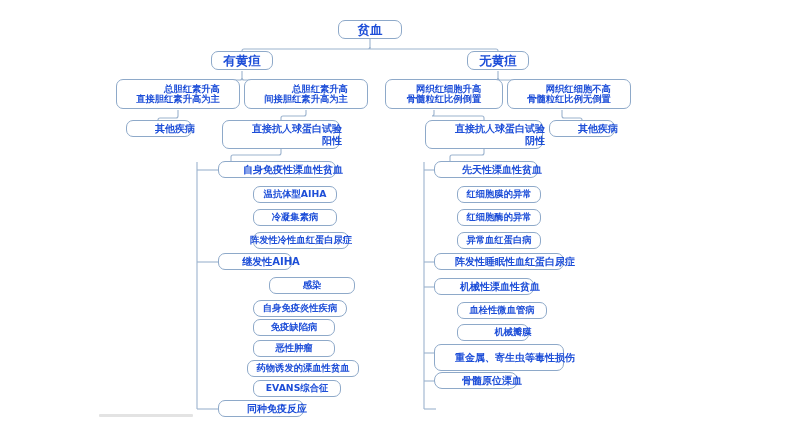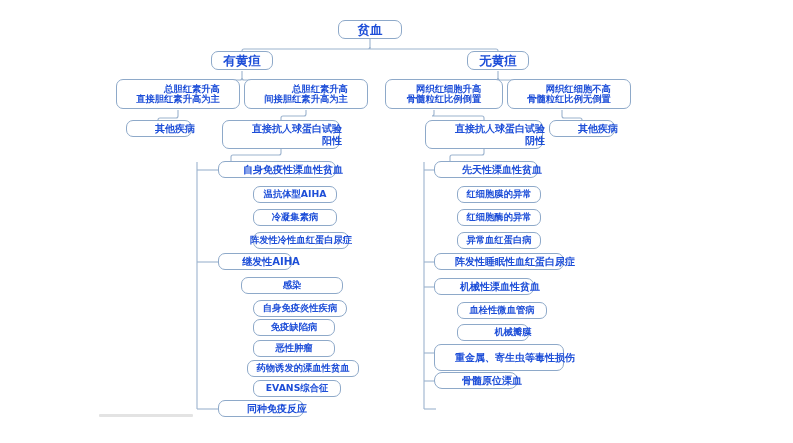--- a/index.html
+++ b/index.html
@@ -160,21 +160,21 @@
   <div class="node t-main" style="left:218px;top:400px;width:86px;height:17px;">
     <span>同种免疫反应</span>
   </div>
   <div class="node t-sub" style="left:253px;top:209px;width:84px;height:17px;">
     <span>冷凝集素病</span>
   </div>
   <div class="node t-sub" style="left:253px;top:232px;width:96px;height:17px;">
     <span>阵发性冷性血红蛋白尿症</span>
   </div>
 
-  <div class="node t-sub" style="left:241px;top:277px;width:102px;height:17px;">
+  <div class="node t-sub" style="left:269px;top:277px;width:86px;height:17px;">
     <span>感染</span>
   </div>
   <div class="node t-sub" style="left:253px;top:300px;width:94px;height:17px;border-radius:8px;">
     <span>自身免疫炎性疾病</span>
   </div>
   <div class="node t-sub" style="left:253px;top:319px;width:82px;height:17px;">
     <span>免疫缺陷病</span>
   </div>
   <div class="node t-sub" style="left:253px;top:340px;width:82px;height:17px;">
     <span>恶性肿瘤</span>

